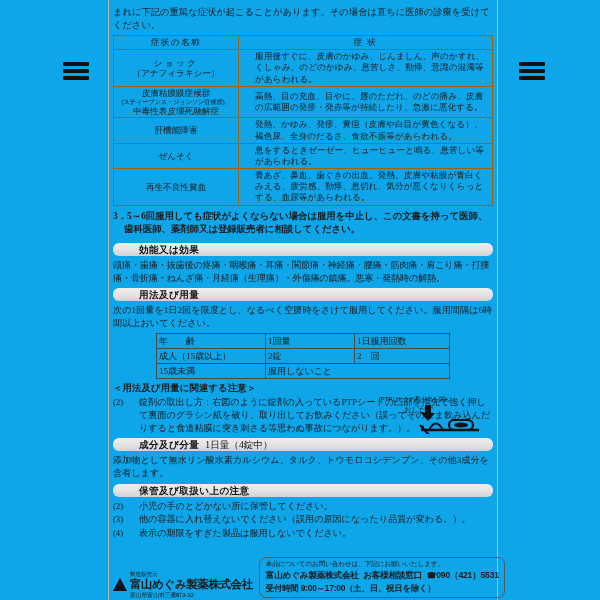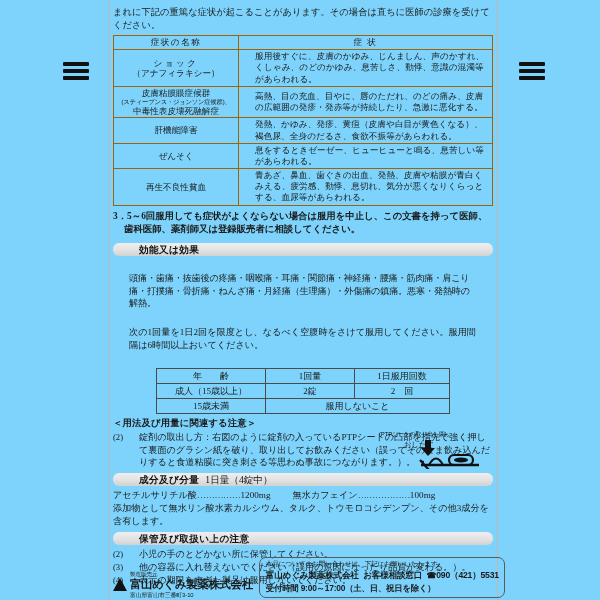--- a/index.html
+++ b/index.html
@@ -13,21 +13,21 @@
     font-family: "Liberation Serif", "DejaVu Serif", serif;
     color: #1a1a1a;
     overflow: hidden;
     position: relative;
   }
   .page {
     width: 600px;
     height: 600px;
     position: relative;
     box-sizing: border-box;
-    background: #7dd3fc;
+    background: #0ea5e9;
   }
 
   
   .fold-mark {
     position: absolute;
     width: 26px;
     display: flex;
     flex-direction: column;
     gap: 3px;
   }
@@ -132,36 +132,36 @@
   }
   .bar b .sub {
     font-family: "Liberation Serif", serif;
     font-weight: normal;
     letter-spacing: 0;
   }
 
   .body-text {
     font-size: 9.1px;
     line-height: 1.4;
-    margin: 16px;
+    margin: 0;
     letter-spacing: .05px;
   }
   .body-text.tight { letter-spacing: -.15px; }
 
   
   .dose-wrap { display: flex; justify-content: center; margin: 3px 0 3px 0; }
   table.dose {
     border-collapse: collapse;
     table-layout: fixed;
     width: 278px;
   }
   table.dose th, table.dose td {
     border: 1px solid #4a4a4a;
     font-size: 9px;
-    text-align: center;
+    text-align: left;
     padding: 1px 2px;
     font-weight: normal;
     line-height: 1.35;
   }
   .dose-c1 { width: 104px; }
   .dose-c2 { width: 84px; }
   .dose-c3 { width: 90px; }
 
   
   .subhead {
@@ -368,20 +368,23 @@
       </tbody>
     </table>
 
     <p class="numbered">3．5～6回服用しても症状がよくならない場合は服用を中止し、この文書を持って医師、歯科医師、薬剤師又は登録販売者に相談してください。</p>
 
     <div class="bar">
       <b>効能又は効果</b>
     </div>
     <p class="body-text tight">頭痛・歯痛・抜歯後の疼痛・咽喉痛・耳痛・関節痛・神経痛・腰痛・筋肉痛・肩こり痛・打撲痛・骨折痛・ねんざ痛・月経痛（生理痛）・外傷痛の鎮痛。悪寒・発熱時の解熱。</p>
 
+    <div class="bar">
+      <b>用法及び用量</b>
+    </div>
     <p class="body-text">次の1回量を1日2回を限度とし、なるべく空腹時をさけて服用してください。服用間隔は6時間以上おいてください。</p>
 
     <div class="dose-wrap">
       <table class="dose">
         <thead>
           <tr>
             <th class="dose-c1">年　　齢</th>
             <th class="dose-c2">1回量</th>
             <th class="dose-c3">1日服用回数</th>
           </tr>
@@ -419,23 +422,20 @@
             <path d="M1 21 l9 10" stroke="#111" stroke-width="2.2" fill="none"></path>
             <path d="M1 21 l4 1 l-1 4 z" fill="#111"></path>
           </svg>
         </div>
       </li>
     </ol>
 
     <div class="bar">
       <b><span>成分及び分量</span>&nbsp;&nbsp;<span class="sub">1日量（4錠中）</span></b>
     </div>
-    <div class="ing-line">
-      <span>アセチルサリチル酸</span><span class="dots">……………</span><span>1200mg</span><span class="gap-md"></span><span>無水カフェイン</span><span class="dots">………………</span><span>100mg</span>
-    </div>
     <div class="ing-line">添加物として無水リン酸水素カルシウム、タルク、トウモロコシデンプン、その他3成分を含有します。</div>
 
     <div class="bar">
       <b>保管及び取扱い上の注意</b>
     </div>
     <ol class="plist">
       <li>
         <span class="mk">(2)</span><span>小児の手のとどかない所に保管してください。</span>
       </li>
       <li>

